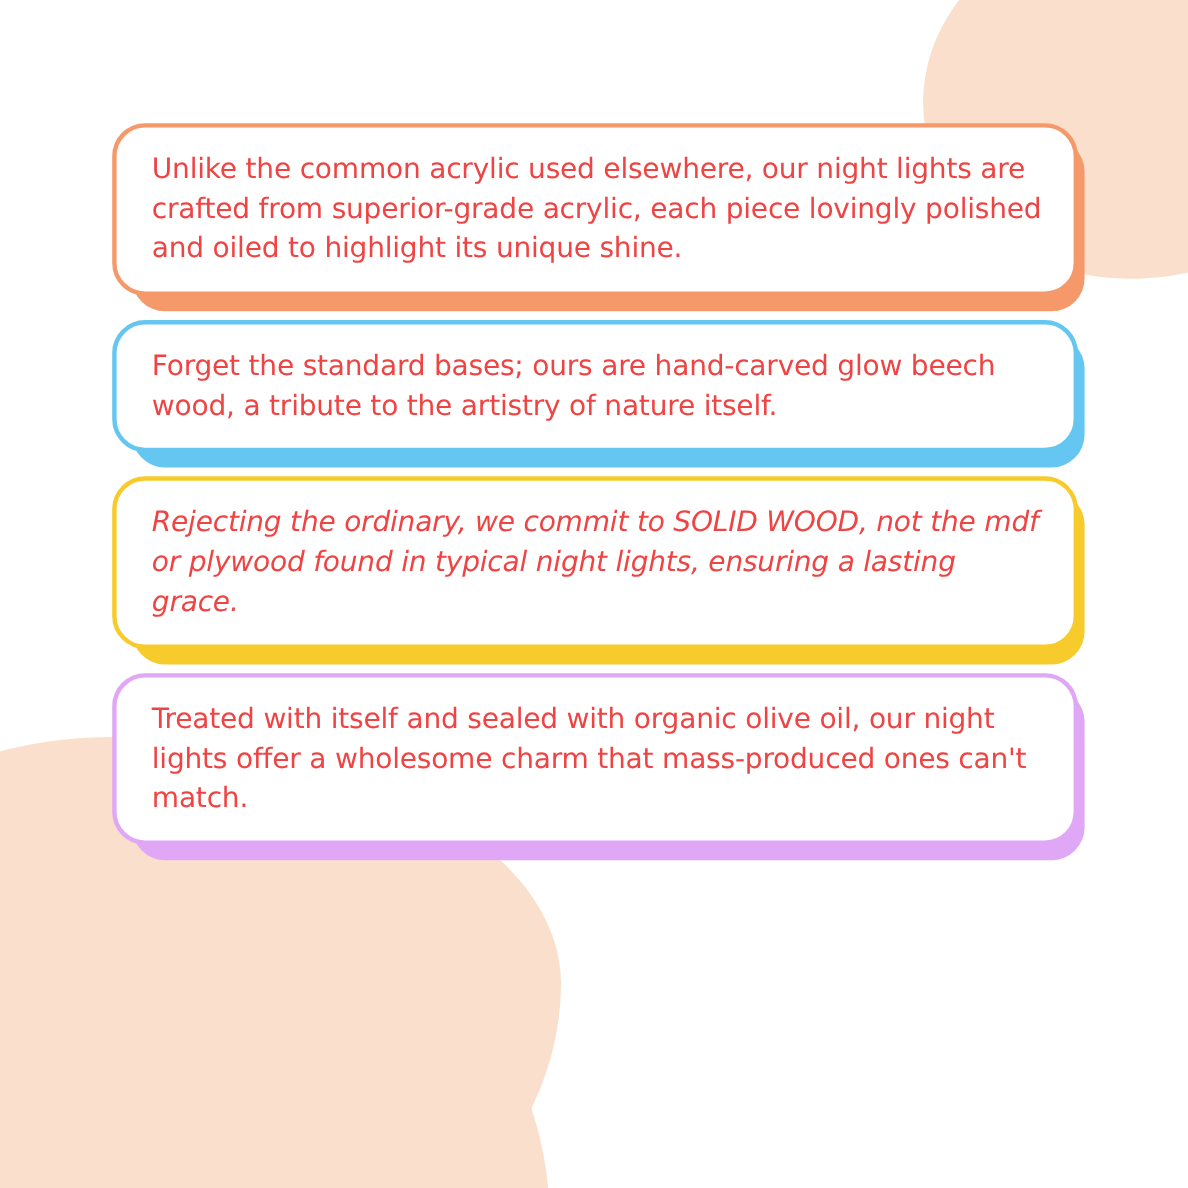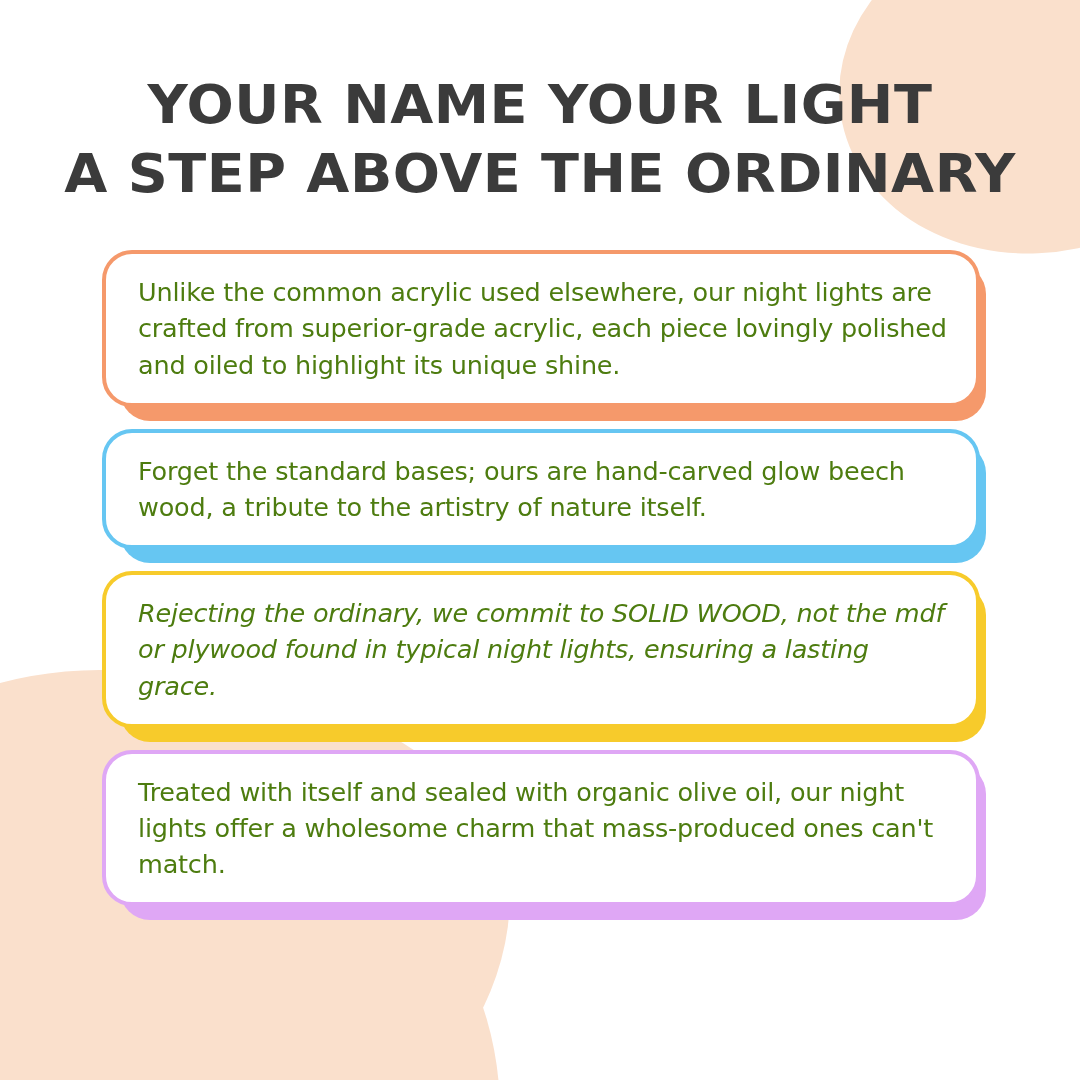--- a/index.html
+++ b/index.html
@@ -95,37 +95,33 @@
     border-width: 4px;
     border-radius: 30px;
     background: #ffffff;
     padding: 20px 26px 20px 32px;
     box-sizing: border-box;
   }
   .card-text {
     font-family: "DejaVu Sans", sans-serif;
     font-size: 25.5px;
     line-height: 1.42;
-    color: #4d7c0f;
+    color: #ef4444;
     letter-spacing: -0.2px;
   }
 </style>
 </head>
 <body style="background: rgb(255, 255, 255);">
 
 <div class="blob blob-top-right" style="background: rgb(250, 224, 204);"></div>
 <div class="blob blob-bottom-left" style="background: rgb(250, 224, 204);"></div>
 <div class="blob blob-bottom-left2" style="background: rgb(250, 224, 204);"></div>
 
 <div class="page">
 
-  <div class="title-block">
-    <div class="title-line">Your Name Your Light</div>
-    <div class="title-line">A step above the ordinary</div>
-  </div>
 
   <div class="cards">
 
     <div class="card-wrap">
       <div class="card-shadow" style="background: rgb(245, 153, 107);"></div>
       <div class="card" style="border-color: rgb(245, 153, 107);">
         <div class="card-text">Unlike the common acrylic used elsewhere, our night lights are crafted from superior-grade acrylic, each piece lovingly polished and oiled to highlight its unique shine.</div>
       </div>
     </div>
 

